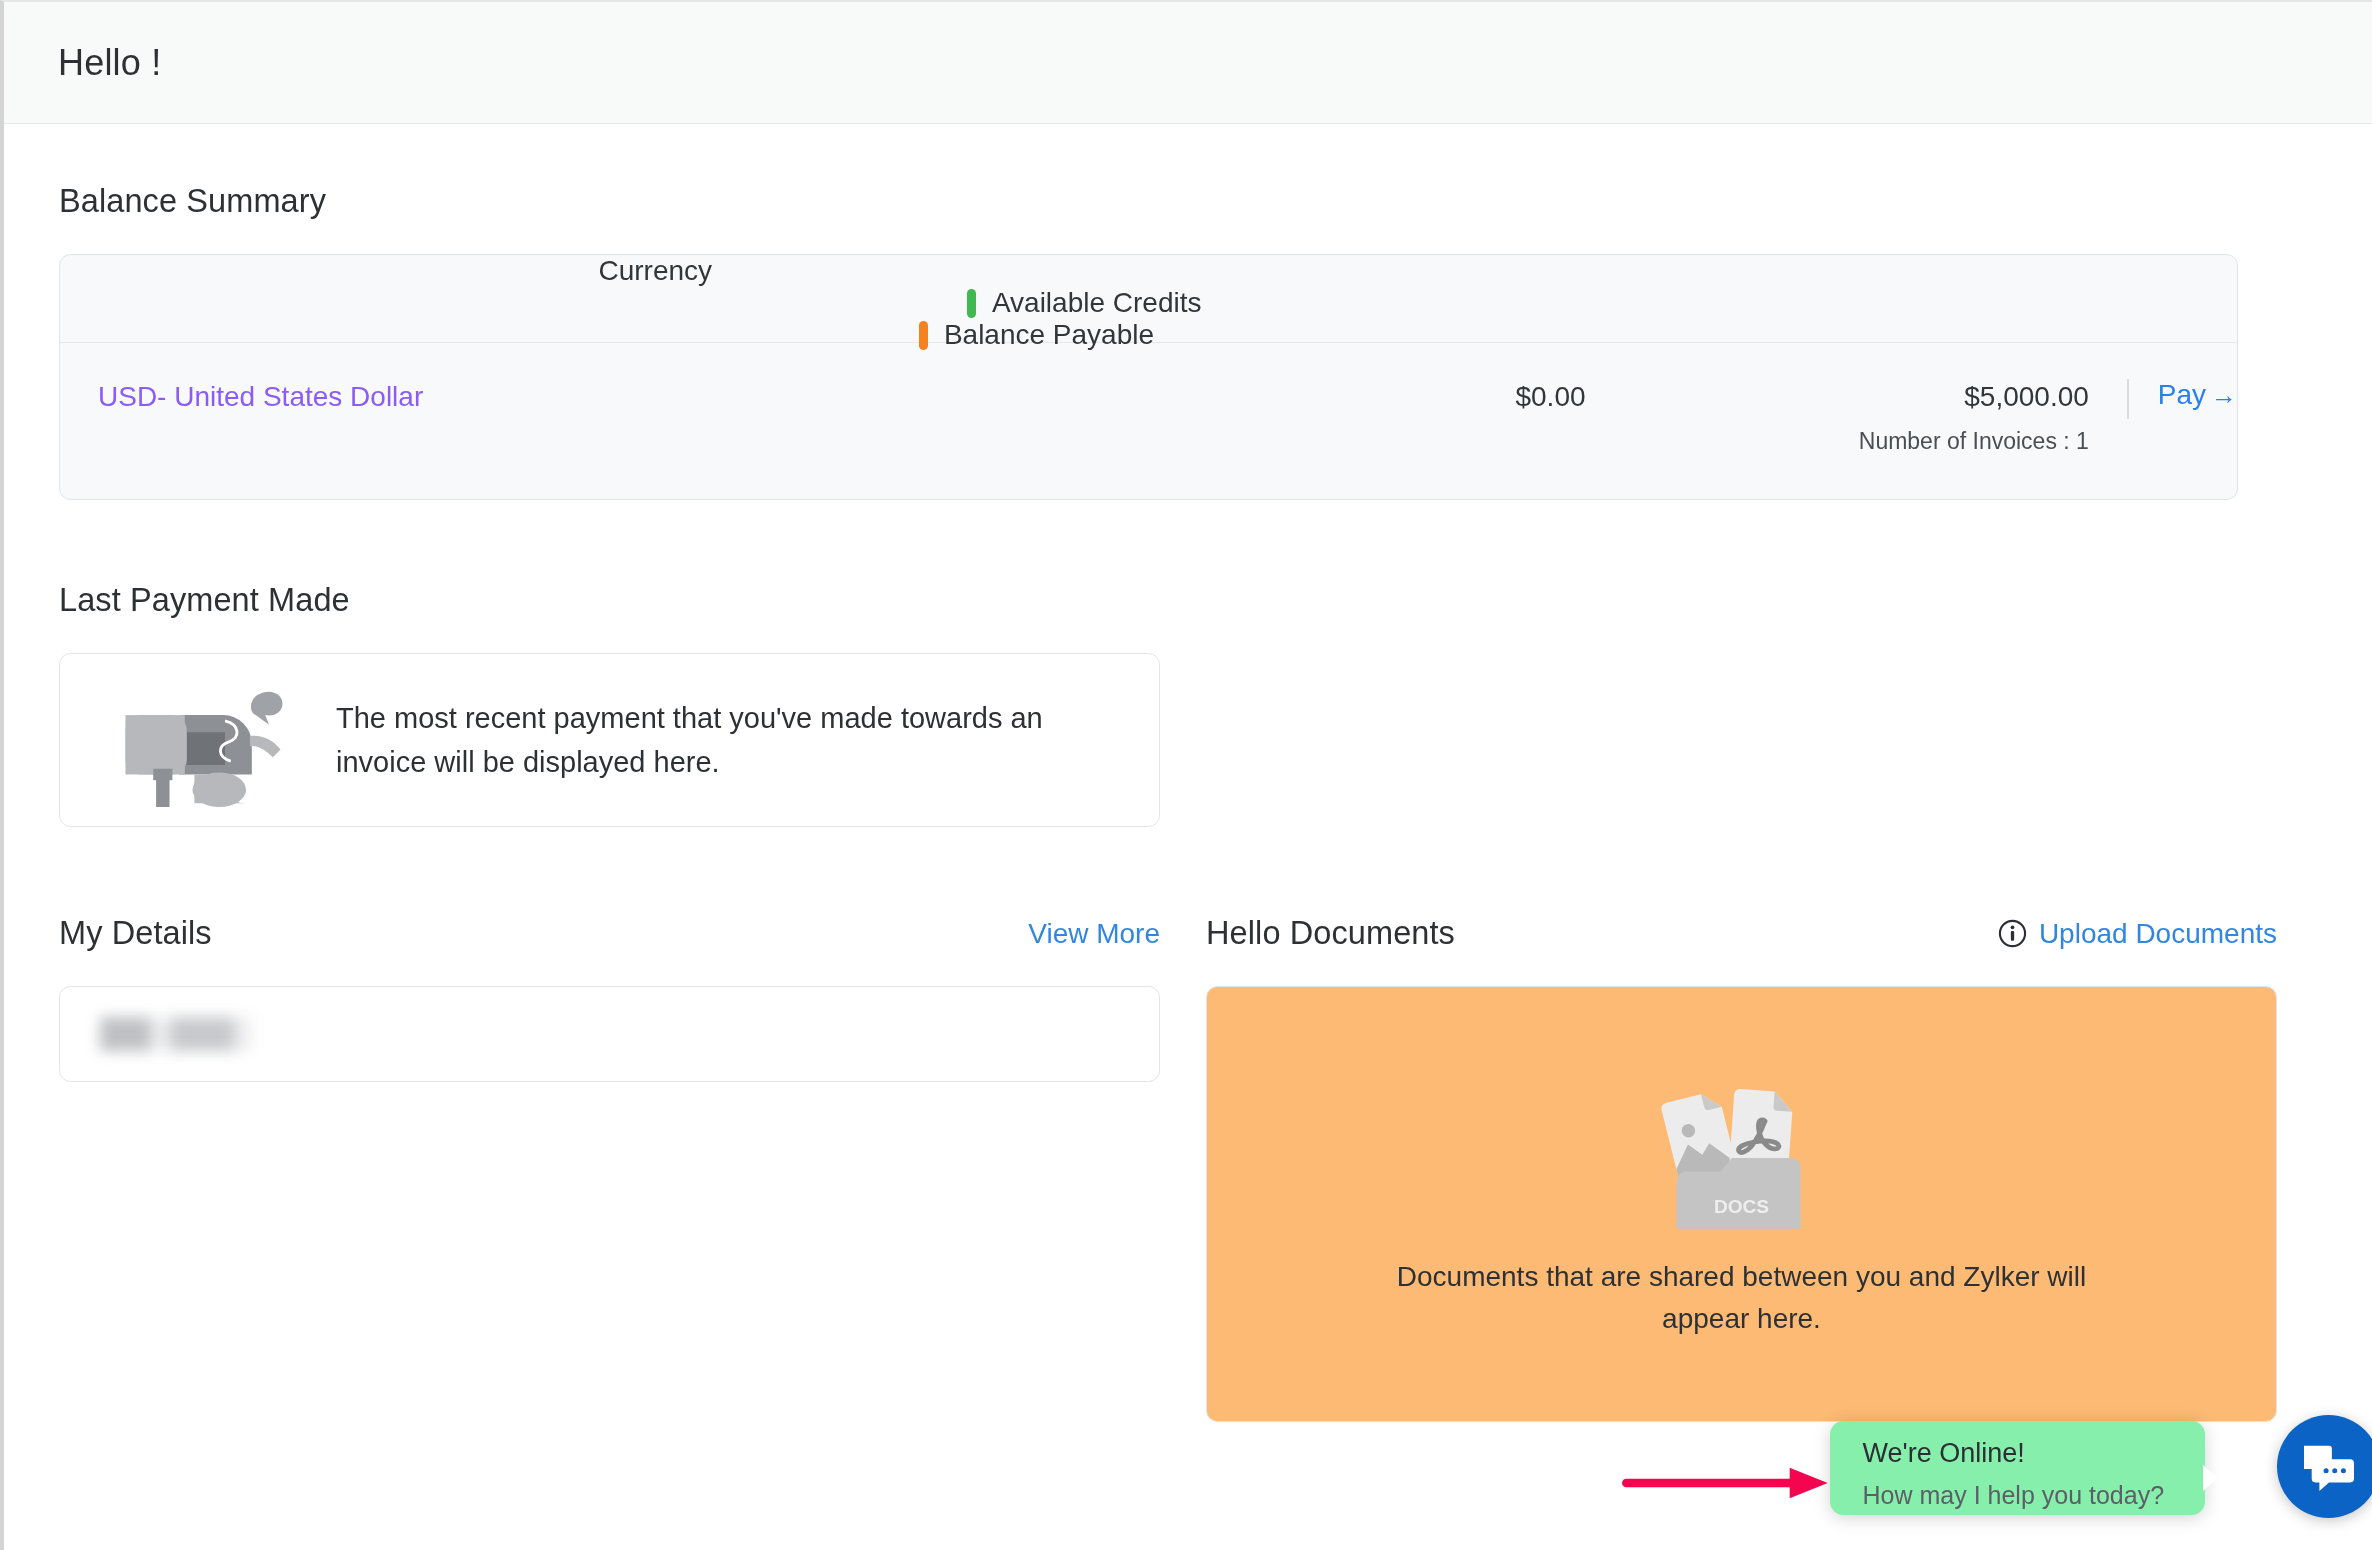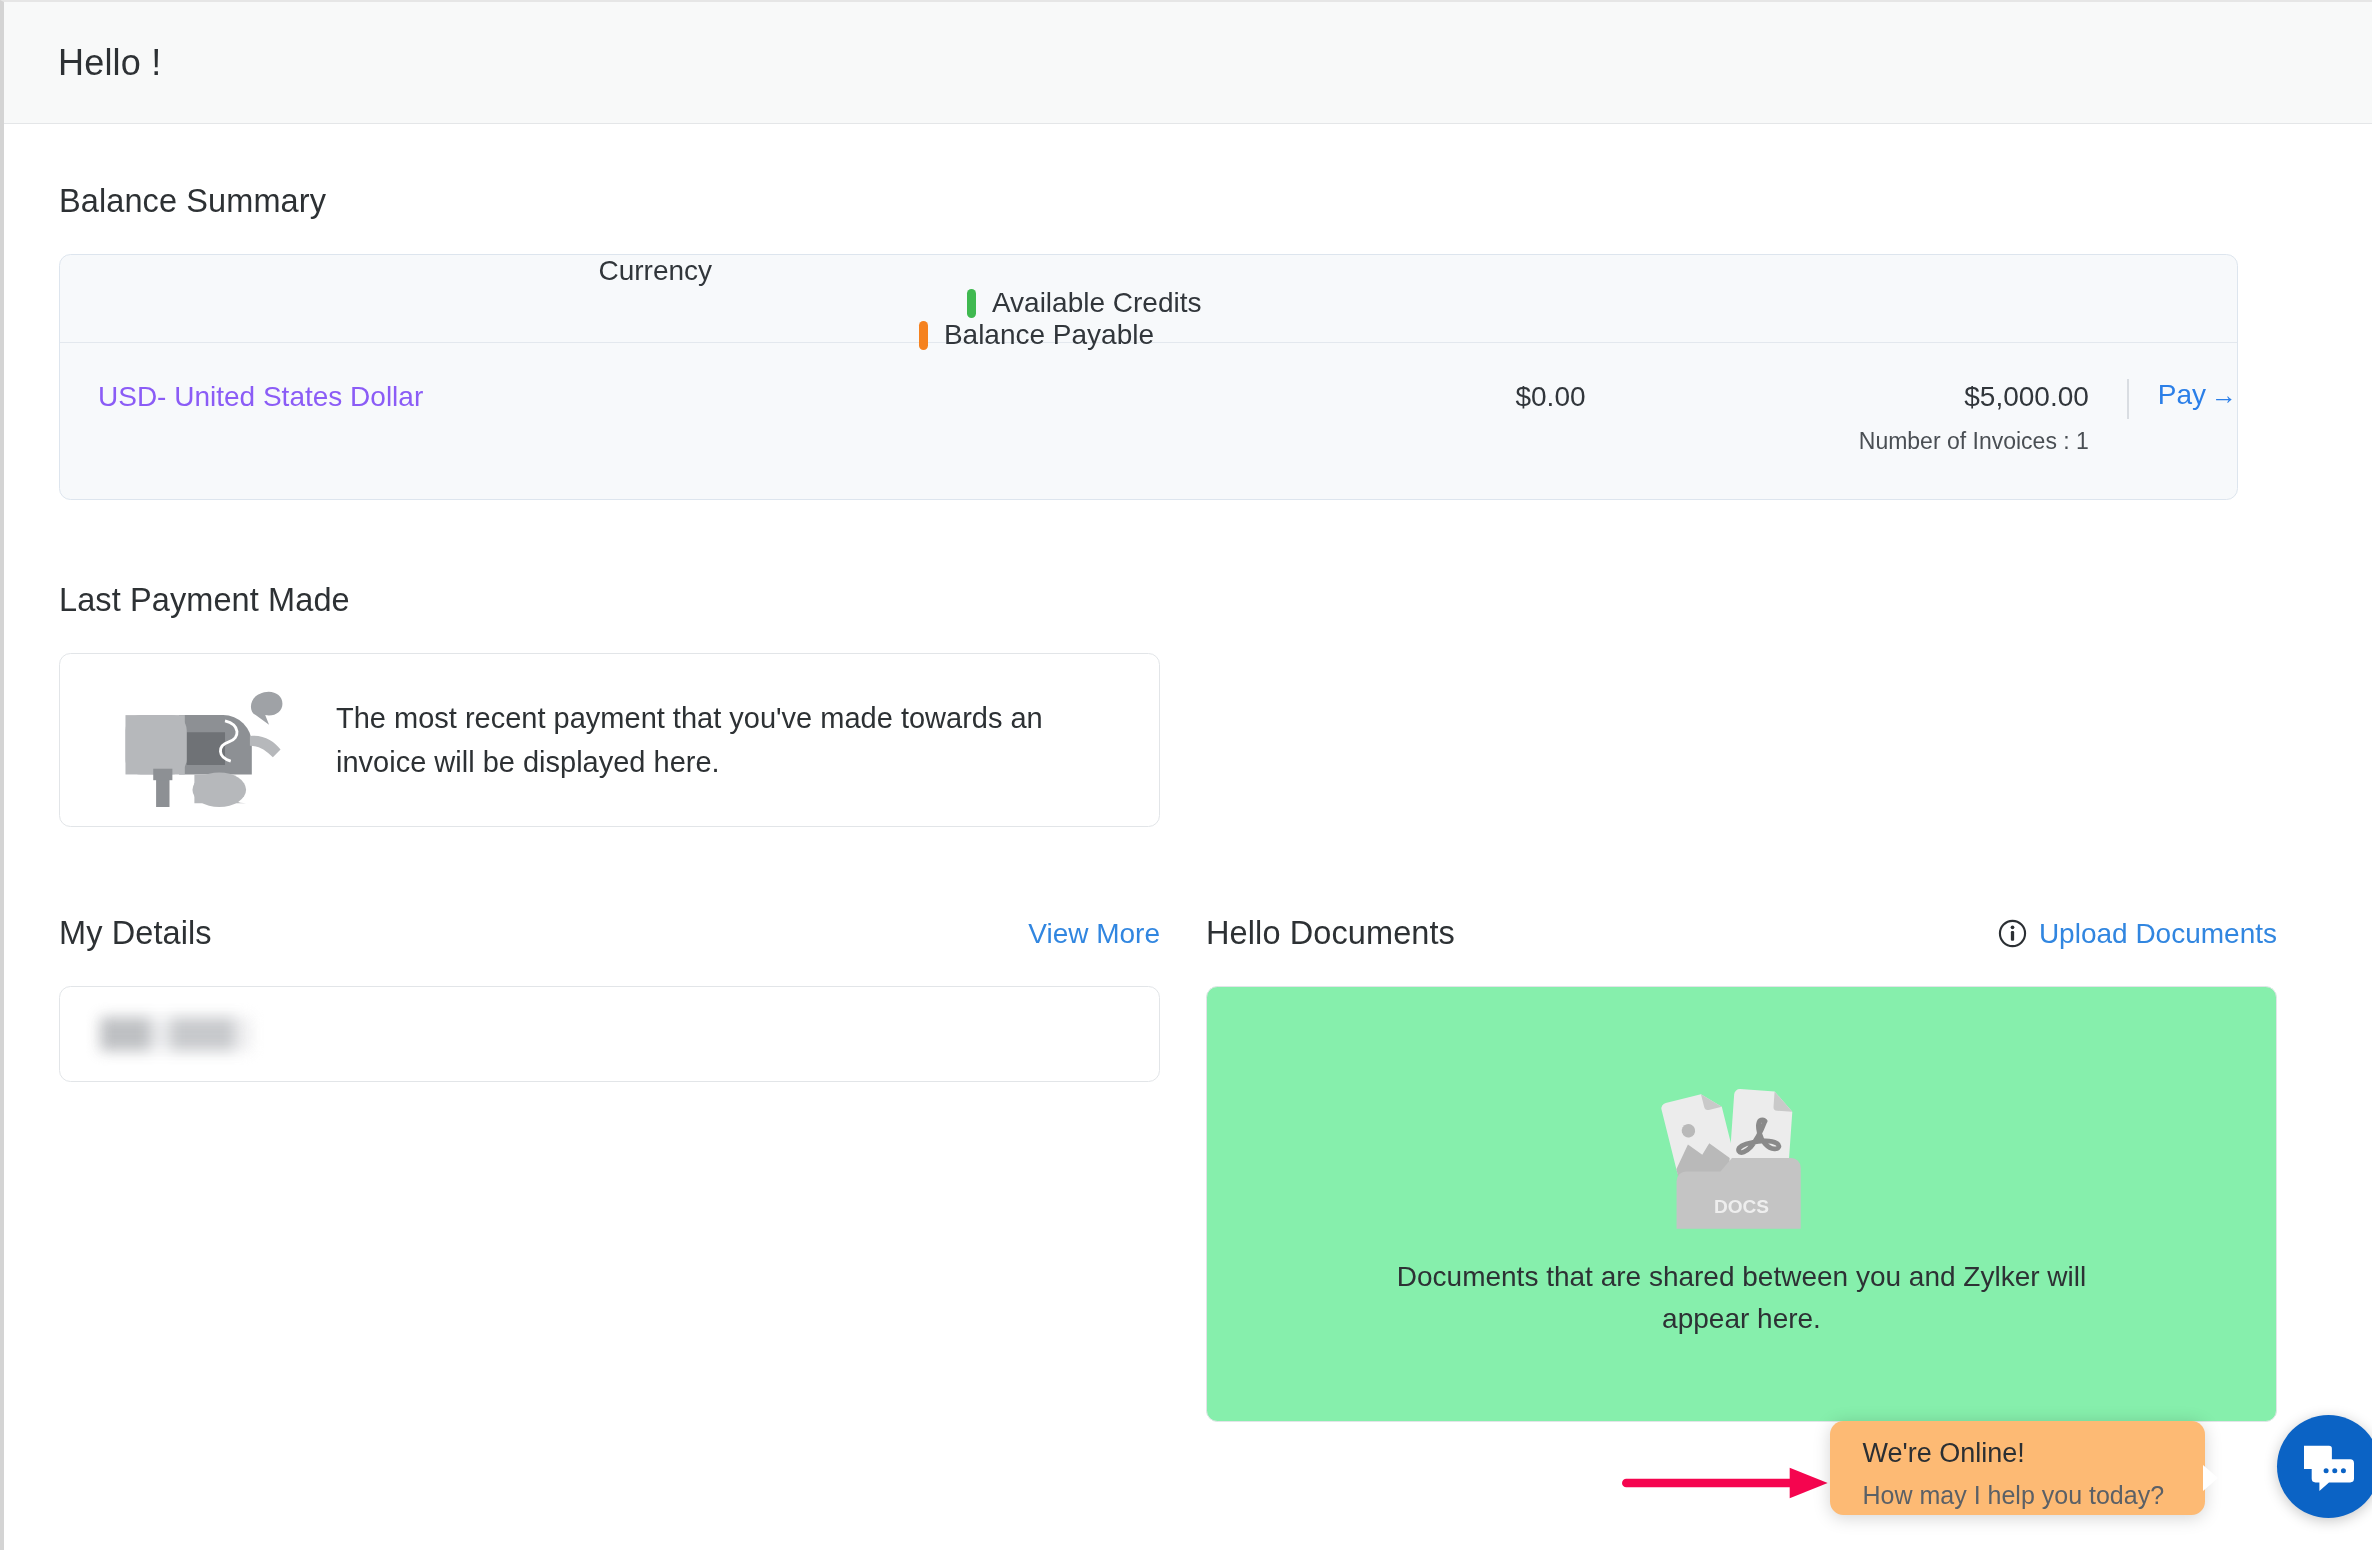--- a/index.html
+++ b/index.html
@@ -203,21 +203,21 @@
     filter: blur(6.7px);
     opacity: .92;
   }
 
   .docs-card {
     margin-top: 34px;
     width: 1071px;
     height: 436px;
     border: 1.4px solid #e2e5e8;
     border-radius: 11.5px;
-    background: #86efac;
+    background: #fdba74;
     display: flex;
     flex-direction: column;
     align-items: center;
     justify-content: center;
   }
   .docs-illus { width: 191px; height: 161px; }
   .docs-text {
     margin-top: 27px;
     font-size: 28px;
     line-height: 1.5;
@@ -231,21 +231,21 @@
     position: absolute;
     left: 1618px; top: 1462px;
     width: 210px; height: 38px;
   }
 
   
   .chat-bubble {
     position: absolute;
     left: 1826px; top: 1419px;
     width: 375px; height: 94px;
-    background: #fdba74;
+    background: #86efac;
     border-radius: 13.4px;
     box-shadow: 0 2.9px 17px rgba(0,0,0,.17);
     padding: 17px 0 0 32.5px;
   }
   .chat-bubble:after {
     content: "";
     position: absolute;
     right: -13.4px; top: 44px;
     border-top: 13.4px solid transparent;
     border-bottom: 13.4px solid transparent;

